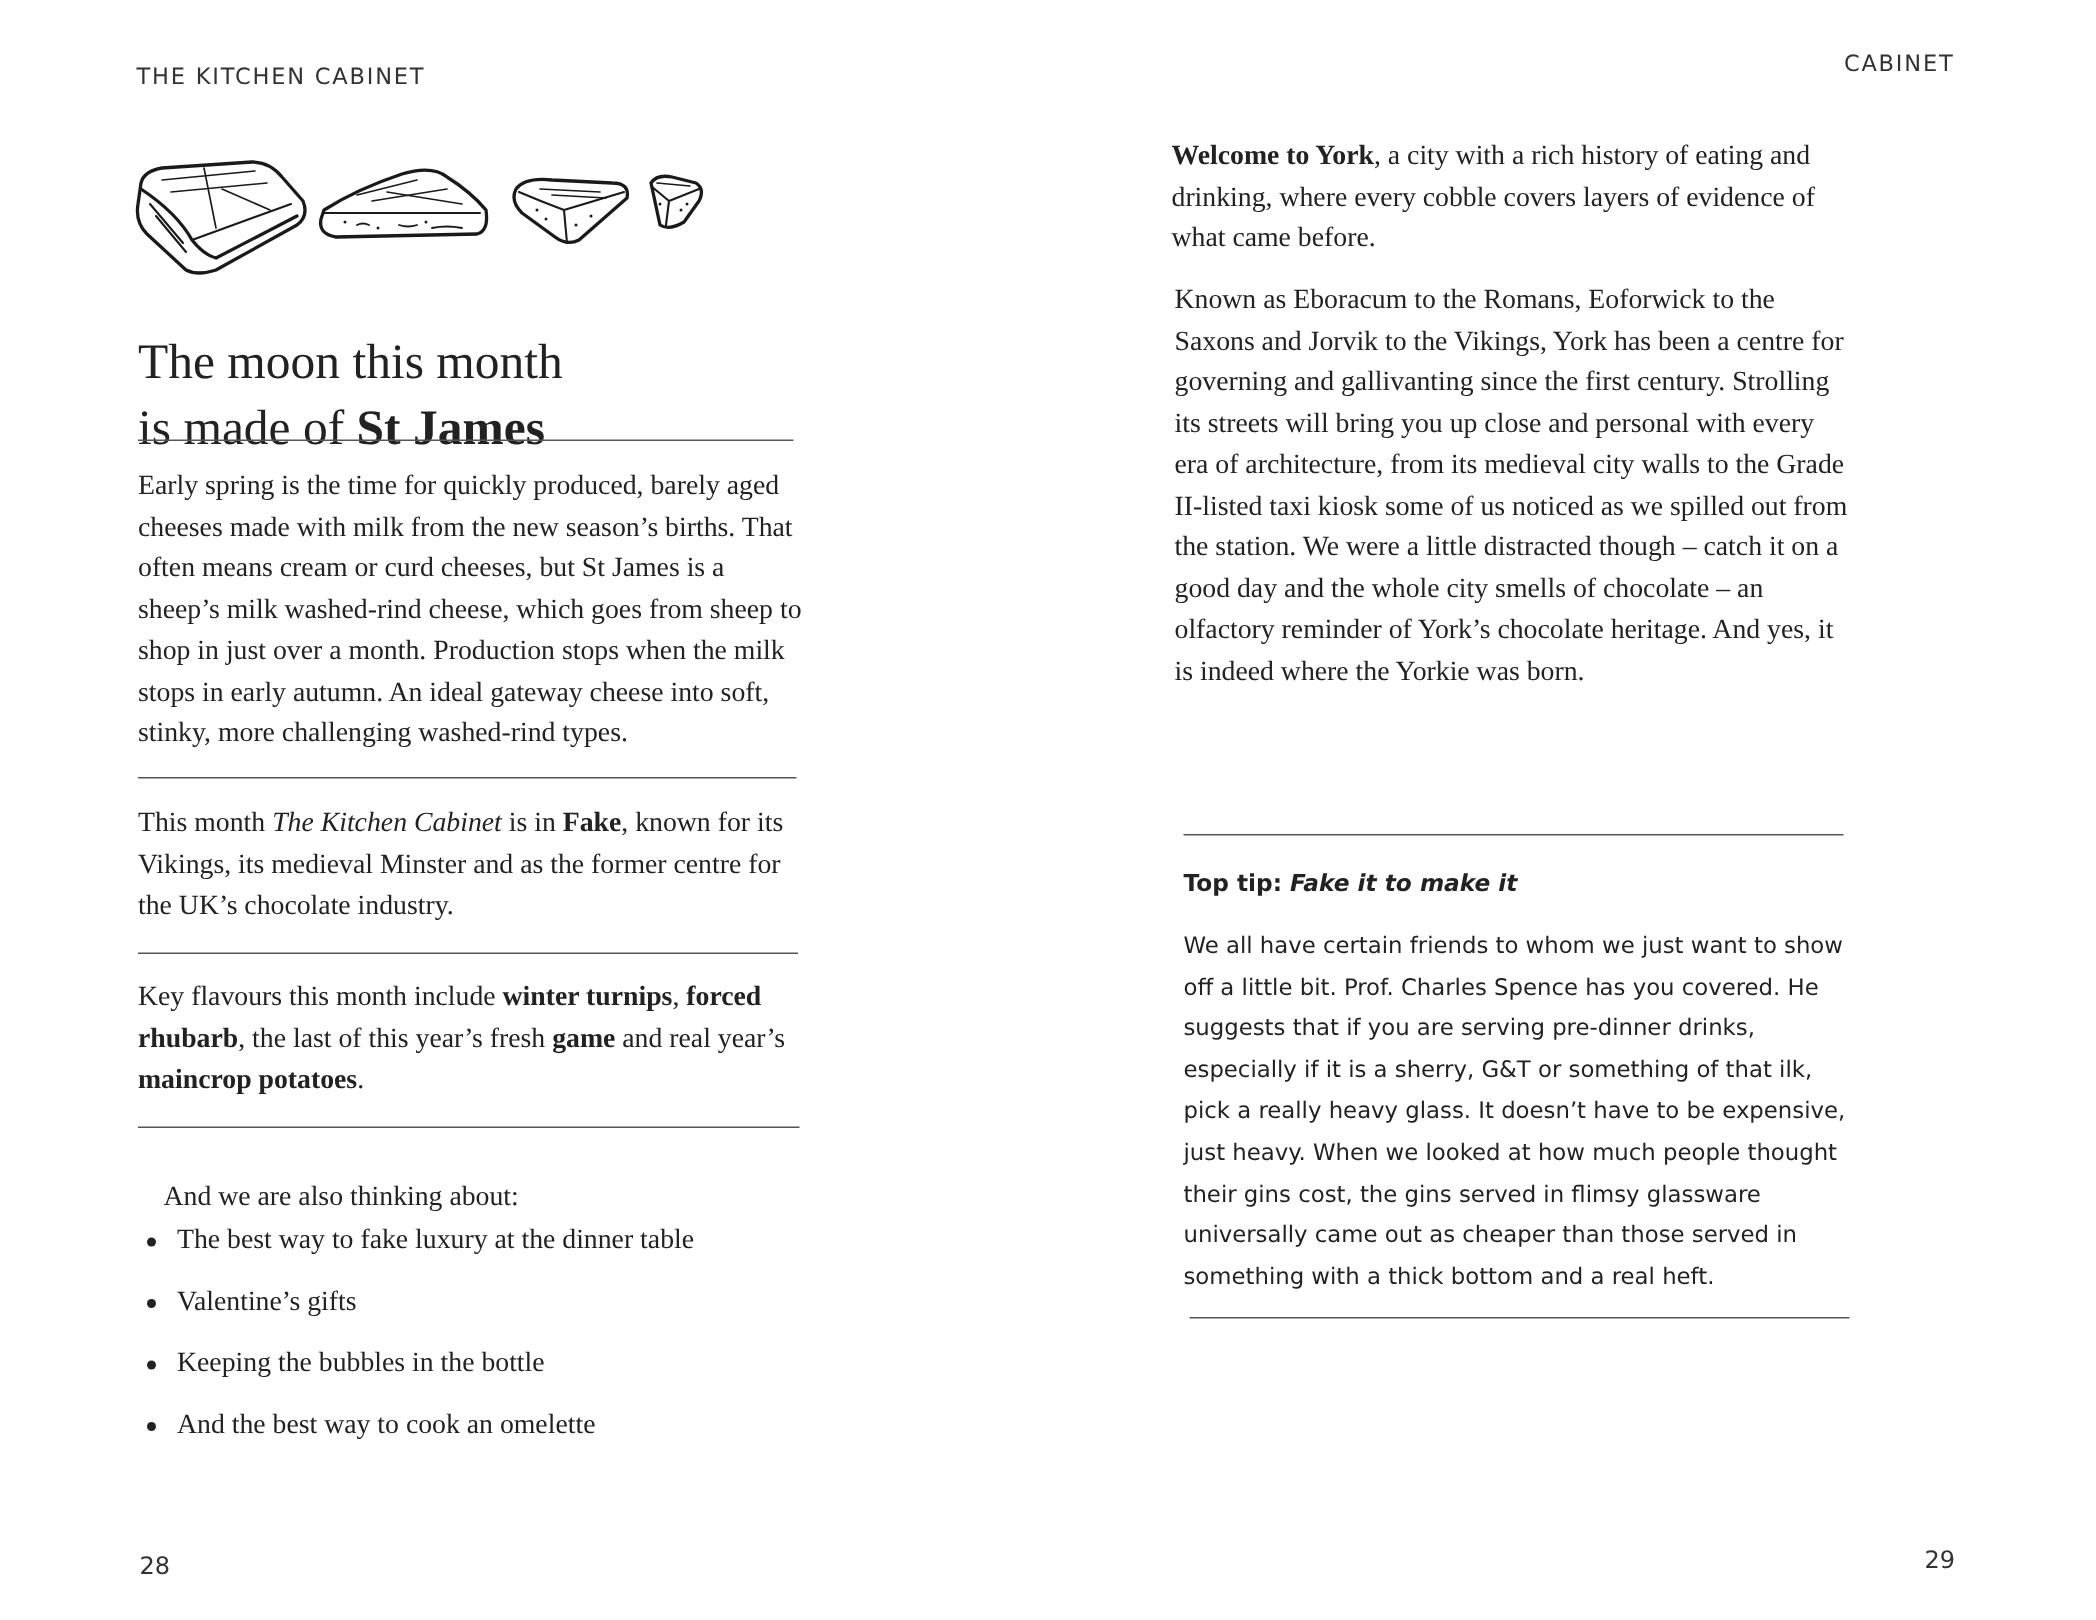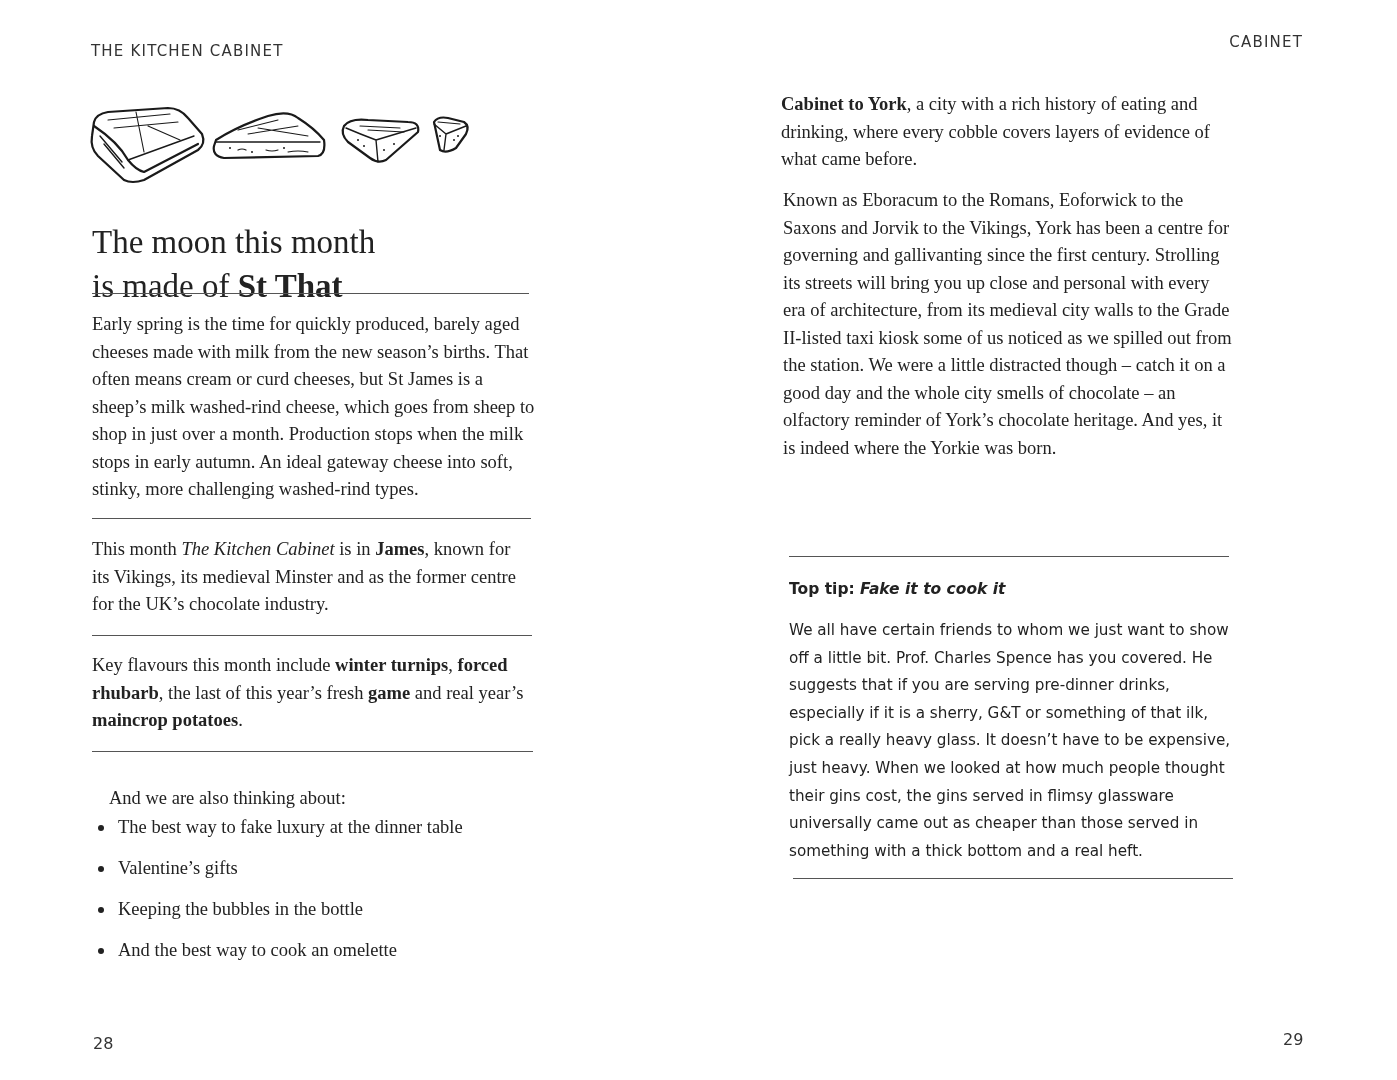--- a/index.html
+++ b/index.html
@@ -77,30 +77,30 @@
           <circle cx="370" cy="36" r="1"></circle>
         <circle cx="164" cy="52" r="1"></circle>
           <circle cx="196" cy="48" r="1"></circle>
           <circle cx="142" cy="48" r="1"></circle>
       </g>
     </svg>
   </div>
 
   <h1 class="headline serif" style="margin:0;font-weight:normal;">
     <span>The moon this month</span><br>
-    <span>is made of </span><b>St That</b>
+    <span>is made of </span><b>St James</b>
   </h1>
 
   <div class="rule" style="left:92px; top:293px; width:437px;"></div>
 
   <p class="para serif" style="left:92px; top:311px; width:445px; margin:0;">Early spring is the time for quickly produced, barely aged cheeses made with milk from the new season’s births. That often means cream or curd cheeses, but St James is a sheep’s milk washed-rind cheese, which goes from sheep to shop in just over a month. Production stops when the milk stops in early autumn. An ideal gateway cheese into soft, stinky, more challenging washed-rind types.</p>
 
   <div class="rule" style="left:92px; top:518px; width:439px;"></div>
 
-  <p class="para serif" style="left:92px; top:536px; width:440px; margin:0;"><span>This month </span><i>The Kitchen Cabinet</i><span> is in </span><b>James</b><span>, known for its Vikings, its medieval Minster and as the former centre for the UK’s chocolate industry.</span></p>
+  <p class="para serif" style="left:92px; top:536px; width:440px; margin:0;"><span>This month </span><i>The Kitchen Cabinet</i><span> is in </span><b>Fake</b><span>, known for its Vikings, its medieval Minster and as the former centre for the UK’s chocolate industry.</span></p>
 
   <div class="rule" style="left:92px; top:635px; width:440px;"></div>
 
   <p class="para serif" style="left:92px; top:652px; width:450px; margin:0;"><span>Key flavours this month include </span><b>winter turnips</b><span>, </span><b>forced rhubarb</b><span>, the last of this year’s fresh </span><b>game</b><span> and real year’s </span><b>maincrop potatoes</b><span>.</span></p>
 
   <div class="rule" style="left:92px; top:751px; width:441px;"></div>
 
   <p class="para serif" style="left:93px; top:769px; width:440px; margin:16px;">And we are also thinking about:</p>
 
   <ul class="bullets serif">
@@ -122,25 +122,25 @@
       </li>
   </ul>
 
   <div class="folio folio-left">28</div>
 </div>
 
 <div class="page page-right">
   <div class="running-head rh-right">CABINET</div>
 </div>
 
-<p class="para serif" style="left:781px; top:91px; width:430px; margin:0;"><b>Cabinet to York</b><span>, a city with a rich history of eating and drinking, where every cobble covers layers of evidence of what came before.</span></p>
+<p class="para serif" style="left:781px; top:91px; width:430px; margin:0;"><b>Welcome to York</b><span>, a city with a rich history of eating and drinking, where every cobble covers layers of evidence of what came before.</span></p>
 
 <p class="para serif" style="left:783px; top:187px; width:450px; margin:0;">Known as Eboracum to the Romans, Eoforwick to the Saxons and Jorvik to the Vikings, York has been a centre for governing and gallivanting since the first century. Strolling its streets will bring you up close and personal with every era of architecture, from its medieval city walls to the Grade II-listed taxi kiosk some of us noticed as we spilled out from the station. We were a little distracted though – catch it on a good day and the whole city smells of chocolate – an olfactory reminder of York’s chocolate heritage. And yes, it is indeed where the Yorkie was born.</p>
 
 <div class="rule" style="left:789px; top:556px; width:440px;"></div>
 
-<div class="tip-title sans"><span>Top tip: </span><i>Fake it to cook it</i></div>
+<div class="tip-title sans"><span>Top tip: </span><i>Fake it to make it</i></div>
 
 <p class="tip-body sans" style="margin:0;">We all have certain friends to whom we just want to show off a little bit. Prof. Charles Spence has you covered. He suggests that if you are serving pre-dinner drinks, especially if it is a sherry, G&amp;T or something of that ilk, pick a really heavy glass. It doesn’t have to be expensive, just heavy. When we looked at how much people thought their gins cost, the gins served in flimsy glassware universally came out as cheaper than those served in something with a thick bottom and a real heft.</p>
 
 <div class="rule" style="left:793px; top:878px; width:440px;"></div>
 
 <div class="folio folio-right" style="left:1283px; right:auto;">29</div>
 
 </body></html>

